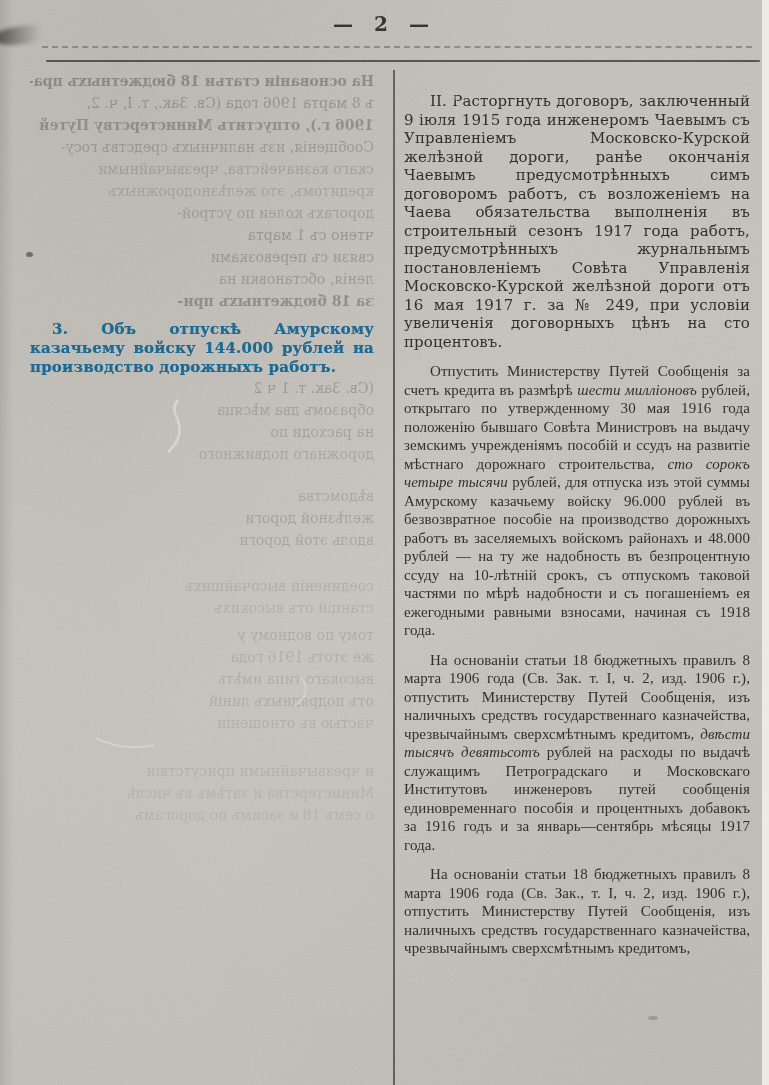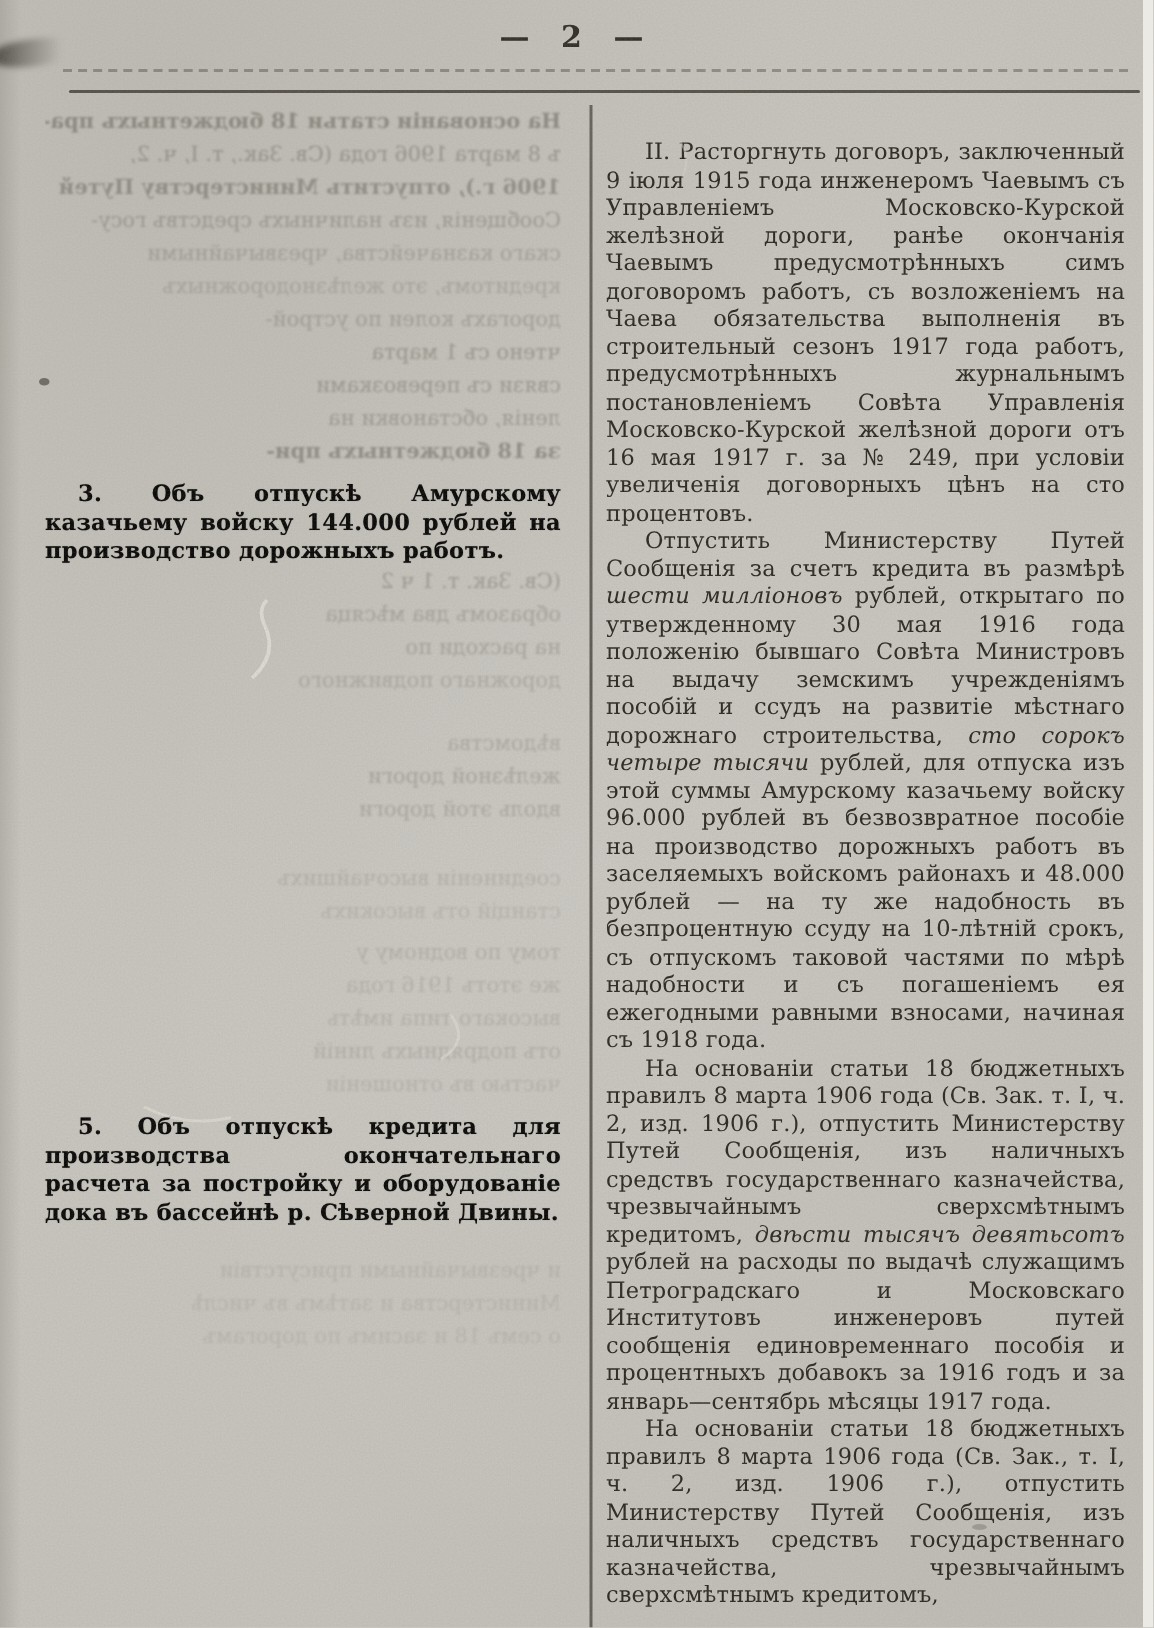--- a/index.html
+++ b/index.html
@@ -29,25 +29,25 @@
     background:#3d3a33;opacity:.85;border-radius:1px;}
   .column-divider{position:absolute;top:70px;bottom:0;left:393px;width:2px;
     background:linear-gradient(180deg,#4a473f,#3b3830 40%,#45423a);opacity:.8;}
   .col-left{position:absolute;top:70px;left:30px;width:344px;color:#211e18;}
   .col-right{
     position:absolute;top:72px;left:404px;width:346px;padding-top:20px;
     color:#26231d;font-size:15px;line-height:18.5px;text-align:justify;
     letter-spacing:0.1px;
   }
   .para{margin:0;text-indent:26px;}
-  .para + .para{}
+  .para + .para{margin-top:11px;font-family:Liberation Serif, serif;}
   .it{font-style:italic;}
   .heading{
     font-weight:bold;font-size:15px;line-height:19px;text-align:justify;
-    text-indent:22px;color:#000000;letter-spacing:0.2px;
+    text-indent:22px;color:#0369a1;letter-spacing:0.2px;
     text-shadow:0 0 0.6px rgba(31,28,22,0.55);
   }
   .ghost-block{overflow:hidden;position:relative;}
   .ghost-line{
     transform:scaleX(-1);
     color:#57544a;font-size:14px;line-height:22px;
     filter:blur(0.55px);white-space:nowrap;overflow:hidden;
   }
   .gb{font-weight:bold;}
   .smudge-topleft{
@@ -102,21 +102,20 @@
       <div class="ghost-line" style="opacity: 0.2; margin-top: 24px;">соединеніи высочайшихъ</div>
       <div class="ghost-line" style="opacity: 0.18;">станцій отъ высокихъ</div>
     </div>
     <div class="ghost-block" style="height: 118px;">
       <div class="ghost-line" style="opacity: 0.22;">тому по водному у</div>
       <div class="ghost-line" style="opacity: 0.2;">же этотъ 1916 года</div>
       <div class="ghost-line" style="opacity: 0.2;">высокаго типа имѣть</div>
       <div class="ghost-line" style="opacity: 0.22;">отъ подрядныхъ линій</div>
       <div class="ghost-line" style="opacity: 0.18;">частью въ отношеніи</div>
     </div>
-    <div class="heading">5. Объ отпускѣ кредита для производства окончательнаго расчета за постройку и оборудованіе дока въ бассейнѣ р. Сѣверной Двины.</div>
     <div class="ghost-block" style="height: 160px;">
       <div class="ghost-line" style="opacity: 0.16; margin-top: 18px;">и чрезвычайными присутствіи</div>
       <div class="ghost-line" style="opacity: 0.15;">Министерства и затѣмъ въ числѣ</div>
       <div class="ghost-line" style="opacity: 0.14;">о семъ 18 и засимъ по дорогамъ</div>
     </div>
   </div>
 <div class="col-right">
     <p class="para"><span>II. Расторгнуть договоръ, заключенный 9 іюля 1915 года инженеромъ Чаевымъ съ Управленіемъ Московско-Курской желѣзной дороги, ранѣе окончанія Чаевымъ предусмотрѣнныхъ симъ договоромъ работъ, съ возложеніемъ на Чаева обязательства выполненія въ строительный сезонъ 1917 года работъ, предусмотрѣнныхъ журнальнымъ постановленіемъ Совѣта Управленія Московско-Курской желѣзной дороги отъ 16 мая 1917 г. за № 249, при условіи увеличенія договорныхъ цѣнъ на сто процентовъ.</span></p>
     <p class="para"><span>Отпустить Министерству Путей Сообщенія за счетъ кредита въ размѣрѣ </span><span class="it">шести милліоновъ</span><span> рублей, открытаго по утвержденному 30 мая 1916 года положенію бывшаго Совѣта Министровъ на выдачу земскимъ учрежденіямъ пособій и ссудъ на развитіе мѣстнаго дорожнаго строительства, </span><span class="it">сто сорокъ четыре тысячи</span><span> рублей, для отпуска изъ этой суммы Амурскому казачьему войску 96.000 рублей въ безвозвратное пособіе на производство дорожныхъ работъ въ заселяемыхъ войскомъ районахъ и 48.000 рублей — на ту же надобность въ безпроцентную ссуду на 10-лѣтній срокъ, съ отпускомъ таковой частями по мѣрѣ надобности и съ погашеніемъ ея ежегодными равными взносами, начиная съ 1918 года.</span></p>
     <p class="para"><span>На основаніи статьи 18 бюджетныхъ правилъ 8 марта 1906 года (Св. Зак. т. I, ч. 2, изд. 1906 г.), отпустить Министерству Путей Сообщенія, изъ наличныхъ средствъ государственнаго казначейства, чрезвычайнымъ сверхсмѣтнымъ кредитомъ, </span><span class="it">двѣсти тысячъ девятьсотъ</span><span> рублей на расходы по выдачѣ служащимъ Петроградскаго и Московскаго Институтовъ инженеровъ путей сообщенія единовременнаго пособія и процентныхъ добавокъ за 1916 годъ и за январь—сентябрь мѣсяцы 1917 года.</span></p>

